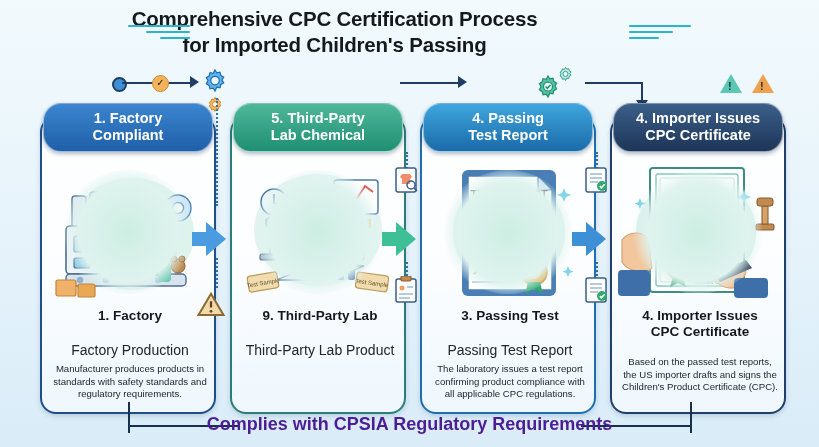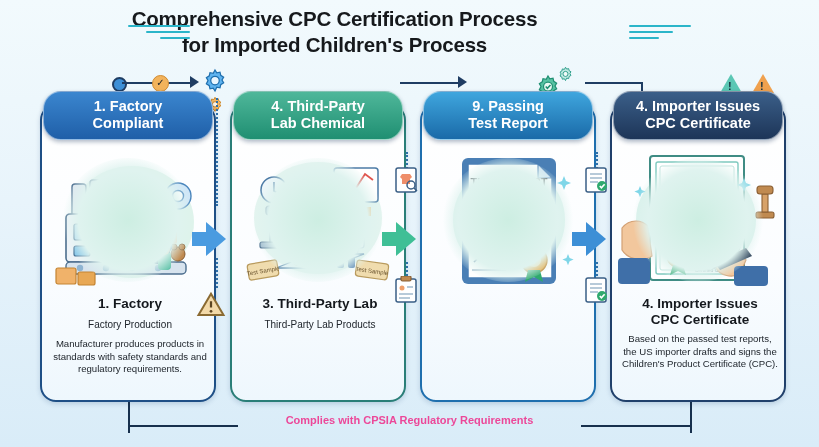--- a/index.html
+++ b/index.html
@@ -41,21 +41,21 @@
   .rail .arwdn{position:absolute;width:0;height:0;
     border-left:6px solid transparent;border-right:6px solid transparent;
     border-top:9px solid #1f3d63;}
   .gear{position:absolute;}
   .warn{position:absolute;width:0;height:0;
     border-left:11px solid transparent;border-right:11px solid transparent;}
   .warn span{position:absolute;left:-3px;top:6px;font-size:11px;font-weight:bold;color:#17323f;}
 
   
   .panel{
-    position:absolute;top:104px;width:176px;height:298px;
+    position:absolute;top:116px;width:176px;height:298px;
     background:linear-gradient(180deg,#ffffff 0%,#fbfdff 55%,#eef7fd 100%);
     border:2px solid #1e4f86;border-radius:16px;box-sizing:border-box;
     box-shadow:0 2px 5px rgba(20,60,110,.18);
   }
   .p1{left:40px;} .p2{left:230px;} .p3{left:420px;} .p4{left:610px;}
   .p2{border-color:#2a7e78;} .p3{border-color:#1f6fae;} .p4{border-color:#20406b;}
 
   .pill{
     position:absolute;top:-15px;left:50%;transform:translateX(-50%);
     width:168px;padding:6px 0 7px;border-radius:18px;text-align:center;
@@ -67,48 +67,48 @@
   .pill2{background:linear-gradient(180deg,#4fb79a 0%,#1f8f72 100%);}
   .pill3{background:linear-gradient(180deg,#3fa6de 0%,#1a6aa8 100%);}
   .pill4{background:linear-gradient(180deg,#3b5f89 0%,#1d3558 100%);}
 
   .art{position:absolute;top:44px;left:6px;width:162px;height:142px;overflow:hidden;}
   .halo{position:absolute;left:14px;top:8px;width:132px;height:124px;border-radius:50%;
     background:radial-gradient(circle at 50% 50%,#cdeee2 0%,#dff3ef 55%,rgba(223,243,239,0) 72%);}
 
   .txt{position:absolute;left:7px;top:190px;width:162px;text-align:center;}
   .t-head{font-size:13.5px;font-weight:bold;color:#14181d;line-height:16px;}
-  .t-sub{font-size:10px;color:#20262d;line-height:14px;margin-top:6px;}
+  .t-sub{font-size:14px;color:#20262d;line-height:14px;margin-top:19px;}
   .t-body{font-size:9.6px;color:#1b2128;line-height:12.6px;margin-top:6px;padding:0 2px;}
 
   
   .bigarrow{position:absolute;top:222px;width:34px;height:34px;}
   .bigarrow .shaft{position:absolute;left:0;top:10px;width:18px;height:14px;}
   .bigarrow .head{position:absolute;left:14px;top:0;width:0;height:0;
     border-top:17px solid transparent;border-bottom:17px solid transparent;}
 
   
   .dash{position:absolute;width:0;border-left:2px dotted #2f6fa8;}
 
   
   .footer{position:absolute;left:0;bottom:11px;width:819px;height:22px;}
   .footer .line{position:absolute;top:11px;height:2px;background:#17304d;}
   .footer .lbl{position:absolute;left:50%;top:0;transform:translateX(-50%);
-    font-size:11px;font-weight:bold;color:#ec4899;white-space:nowrap;
+    font-size:18px;font-weight:bold;color:#4c1d95;white-space:nowrap;
     padding:0 10px;}
   .fside{position:absolute;border-left:2px solid #17304d;}
 </style>
 </head>
 <body>
 
 <div class="stage">
 
   <div class="title-wrap">
     <div class="title-line">Comprehensive CPC Certification Process</div>
-    <div class="title-line">for Imported Children's Process</div>
+    <div class="title-line">for Imported Children's Passing</div>
   </div>
   <div class="deco left">
       <i></i>
       <i></i>
       <i></i>
     </div>
   <div class="deco right">
       <i></i>
       <i></i>
       <i></i>
@@ -212,21 +212,21 @@
     </div>
     <div class="txt">
       <div class="t-head">1. Factory</div>
       <div class="t-sub">Factory Production</div>
       <div class="t-body">Manufacturer produces products in standards with safety standards and regulatory requirements.</div>
     </div>
   </div>
 
   <div class="panel p2">
     <div class="pill pill2">
-      <div>4. Third-Party</div>
+      <div>5. Third-Party</div>
       <div>Lab Chemical</div>
     </div>
     <div class="art">
       <div class="halo"></div>
       <svg width="162" height="142" viewBox="0 0 162 142">
         <ellipse cx="80" cy="68" rx="64" ry="56" fill="#d8f0e8" opacity=".7"></ellipse>
         <rect x="96" y="18" width="44" height="34" rx="3" fill="#ffffff" stroke="#4c7ba6" stroke-width="1.5"></rect>
         <polyline points="101,44 110,32 118,38 127,24 135,30" fill="none" stroke="#e0564f" stroke-width="1.8"></polyline>
         <rect x="103" y="54" width="8" height="12" fill="#6cc3a4"></rect>
           <rect x="114" y="50" width="8" height="16" fill="#5aa9e0"></rect>
@@ -264,28 +264,28 @@
           <rect x="10" y="112" width="30" height="16" rx="3" fill="#f0dcae" stroke="#b99b5e" stroke-width="1.2" transform="rotate(-10 25 120)"></rect>
           <text x="25" y="123" font-size="6" fill="#6b5530" text-anchor="middle" transform="rotate(-10 25 120)">Test Sample</text>
         </g>
         <g>
           <rect x="118" y="112" width="32" height="16" rx="3" fill="#f0dcae" stroke="#b99b5e" stroke-width="1.2" transform="rotate(8 134 120)"></rect>
           <text x="134" y="123" font-size="6" fill="#6b5530" text-anchor="middle" transform="rotate(8 134 120)">Test Sample</text>
         </g>
       </svg>
     </div>
     <div class="txt">
-      <div class="t-head">3. Third-Party Lab</div>
-      <div class="t-sub">Third-Party Lab Products</div>
+      <div class="t-head">9. Third-Party Lab</div>
+      <div class="t-sub">Third-Party Lab Product</div>
     </div>
   </div>
 
   <div class="panel p3">
     <div class="pill pill3">
-      <div>9. Passing</div>
+      <div>4. Passing</div>
       <div>Test Report</div>
     </div>
     <div class="art">
       <div class="halo"></div>
       <svg width="162" height="142" viewBox="0 0 162 142">
         <ellipse cx="81" cy="70" rx="56" ry="56" fill="#cfeee6" opacity=".8"></ellipse>
         <rect x="34" y="8" width="94" height="126" rx="6" fill="#4a7fb5"></rect>
         <path d="M40 14h70l14 14v100H40z" fill="#ffffff" stroke="#4a7fb5" stroke-width="1.5"></path>
         <path d="M110 14v14h14z" fill="#cfe3f3" stroke="#4a7fb5" stroke-width="1.2"></path>
         <text x="81" y="36" font-size="11" font-weight="bold" fill="#1b1f25" text-anchor="middle">TEST REPORT</text>
@@ -309,20 +309,25 @@
           <circle cx="106" cy="110" r="7" fill="#f6d79a"></circle>
           <path d="M104 110l2 2.4 4-5" fill="none" stroke="#fff" stroke-width="2"></path>
           <path d="M100 120l-3 12 9-5 9 5-3-12z" fill="#2fa96e"></path>
         </g>
         <g fill="#7fd6e8">
             <path d="M136 26l2 5 5 2-5 2-2 5-2-5-5-2 5-2z"></path>
             <path d="M140 104l1.6 4 4 1.6-4 1.6-1.6 4-1.6-4-4-1.6 4-1.6z"></path>
           </g>
       </svg>
     </div>
+    <div class="txt">
+      <div class="t-head">3. Passing Test</div>
+      <div class="t-sub">Passing Test Report</div>
+      <div class="t-body">The laboratory issues a test report confirming product compliance with all applicable CPC regulations.</div>
+    </div>
   </div>
 
   <div class="panel p4">
     <div class="pill pill4">
       <div>4. Importer Issues</div>
       <div>CPC Certificate</div>
     </div>
     <div class="art">
       <div class="halo"></div>
       <svg width="162" height="142" viewBox="0 0 162 142">
@@ -364,21 +369,21 @@
         </g>
         <g fill="#7fd6e8">
             <path d="M126 28l2 5 5 2-5 2-2 5-2-5-5-2 5-2z"></path>
             <path d="M22 36l1.6 4 4 1.6-4 1.6-1.6 4-1.6-4-4-1.6 4-1.6z"></path>
           </g>
       </svg>
     </div>
     <div class="txt">
       <div class="t-head">4. Importer Issues</div>
       <div class="t-head">CPC Certificate</div>
-      <div class="t-body" style="margin-top:5px">Based on the passed test reports, the US importer drafts and signs the Children's Product Certificate (CPC).</div>
+      <div class="t-body" style="margin-top:16px">Based on the passed test reports, the US importer drafts and signs the Children's Product Certificate (CPC).</div>
     </div>
   </div>
 
   <div class="bigarrow" style="left:192px">
     <div class="shaft" style="background:#4a9be0"></div>
     <div class="head" style="border-left:20px solid #4a9be0"></div>
   </div>
   <div class="bigarrow" style="left:382px">
     <div class="shaft" style="background:#3fbf96"></div>
     <div class="head" style="border-left:20px solid #3fbf96"></div>

